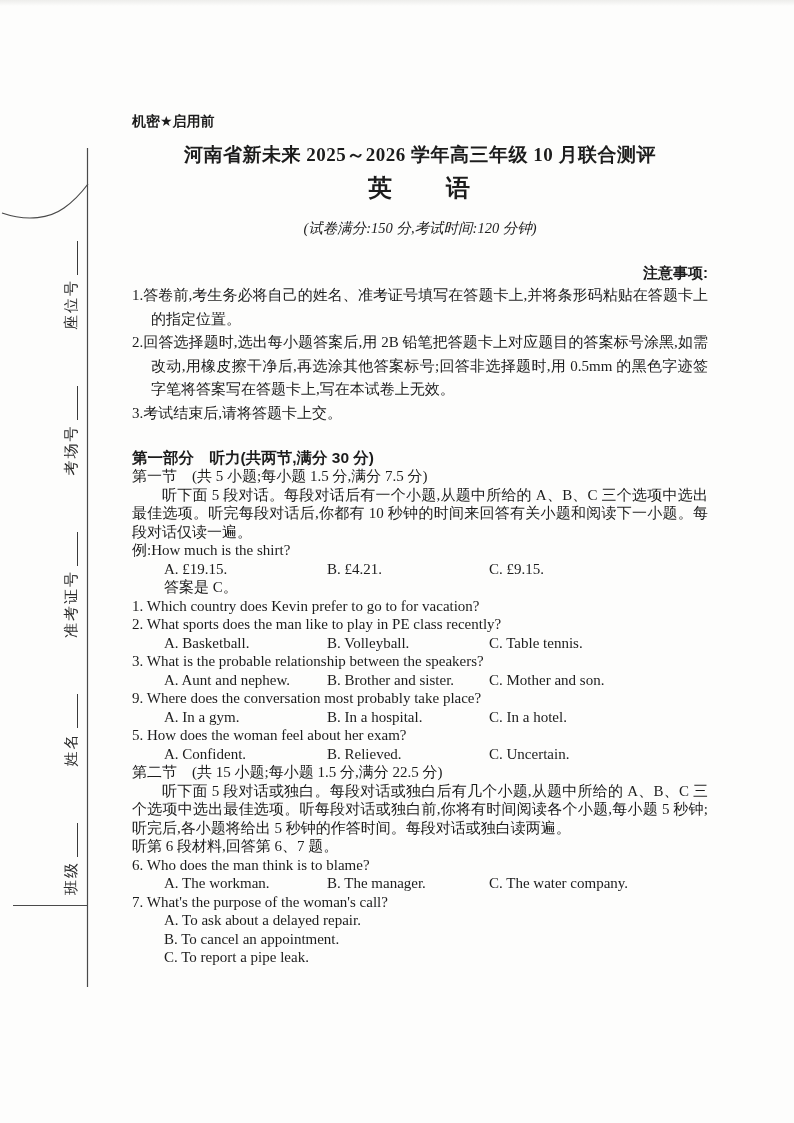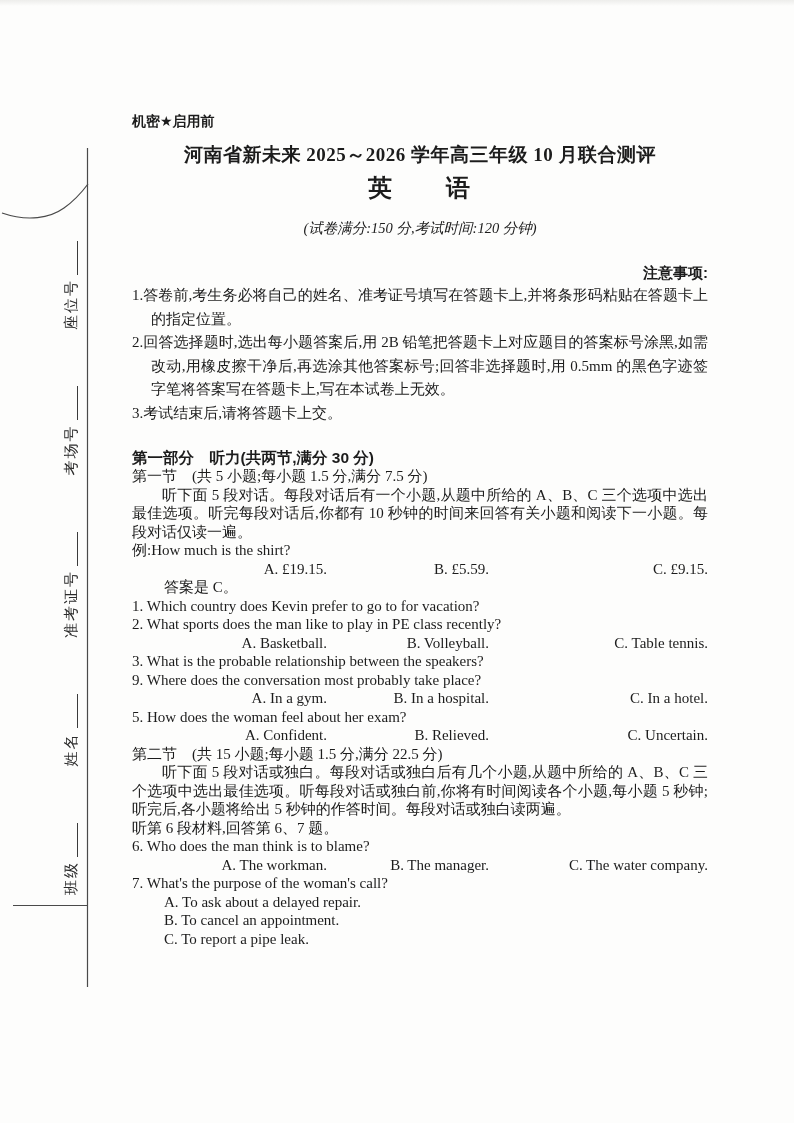--- a/index.html
+++ b/index.html
@@ -34,21 +34,21 @@
   .subject { margin-top:4px; font-size:24px; font-weight:bold; text-align:center; line-height:32px; letter-spacing:2px; }
   .exam-info { margin-top:14px; font-size:14.5px; font-style:italic; text-align:center; line-height:20px; }
 
   .notes-heading { margin-top:24px; font-family:"Liberation Sans","DejaVu Sans",sans-serif; font-weight:bold; font-size:15px; line-height:22px;text-align:right; }
   .note { font-size:15px; line-height:23.5px; padding-left:19px; text-indent:-19px; text-align:justify; }
 
   .part-heading { margin-top:23px; font-family:"Liberation Sans","DejaVu Sans",sans-serif; font-weight:bold; font-size:15.5px; line-height:19px; }
 
   .listening { font-size:15px; line-height:18.5px; }
   .instr { text-indent:2em; text-align:justify; }
-  .opts { display:flex; padding-left:32px;text-align:right; }
+  .opts { display:flex; padding-left:32px; }
   .opt-a { width:163px; }
   .opt-b { width:162px; }
   .opt-c { flex:1; }
   .indent { padding-left:32px; }
 
   .footer { position:absolute; left:146px; width:576px; top:994px; text-align:center; font-size:14px; line-height:18px; }
 </style>
 </head>
 <body>
 
@@ -97,35 +97,40 @@
 
     <div class="part-heading">第一部分　听力(共两节,满分 30 分)</div>
 
     <div class="listening">
       <div>第一节　(共 5 小题;每小题 1.5 分,满分 7.5 分)</div>
       <div class="instr">听下面 5 段对话。每段对话后有一个小题,从题中所给的 A、B、C 三个选项中选出最佳选项。听完每段对话后,你都有 10 秒钟的时间来回答有关小题和阅读下一小题。每段对话仅读一遍。</div>
 
       <div>例:How much is the shirt?</div>
       <div class="opts">
         <span class="opt-a">A. £19.15.</span>
-        <span class="opt-b">B. £5.59.</span>
+        <span class="opt-b">B. £4.21.</span>
         <span class="opt-c">C. £9.15.</span>
       </div>
       <div class="indent">答案是 C。</div>
 
       <div>1. Which country does Kevin prefer to go to for vacation?</div>
 
       <div>2. What sports does the man like to play in PE class recently?</div>
       <div class="opts">
         <span class="opt-a">A. Basketball.</span>
         <span class="opt-b">B. Volleyball.</span>
         <span class="opt-c">C. Table tennis.</span>
       </div>
 
       <div>3. What is the probable relationship between the speakers?</div>
+      <div class="opts">
+        <span class="opt-a">A. Aunt and nephew.</span>
+        <span class="opt-b">B. Brother and sister.</span>
+        <span class="opt-c">C. Mother and son.</span>
+      </div>
 
       <div>9. Where does the conversation most probably take place?</div>
       <div class="opts">
         <span class="opt-a">A. In a gym.</span>
         <span class="opt-b">B. In a hospital.</span>
         <span class="opt-c">C. In a hotel.</span>
       </div>
 
       <div>5. How does the woman feel about her exam?</div>
       <div class="opts">

